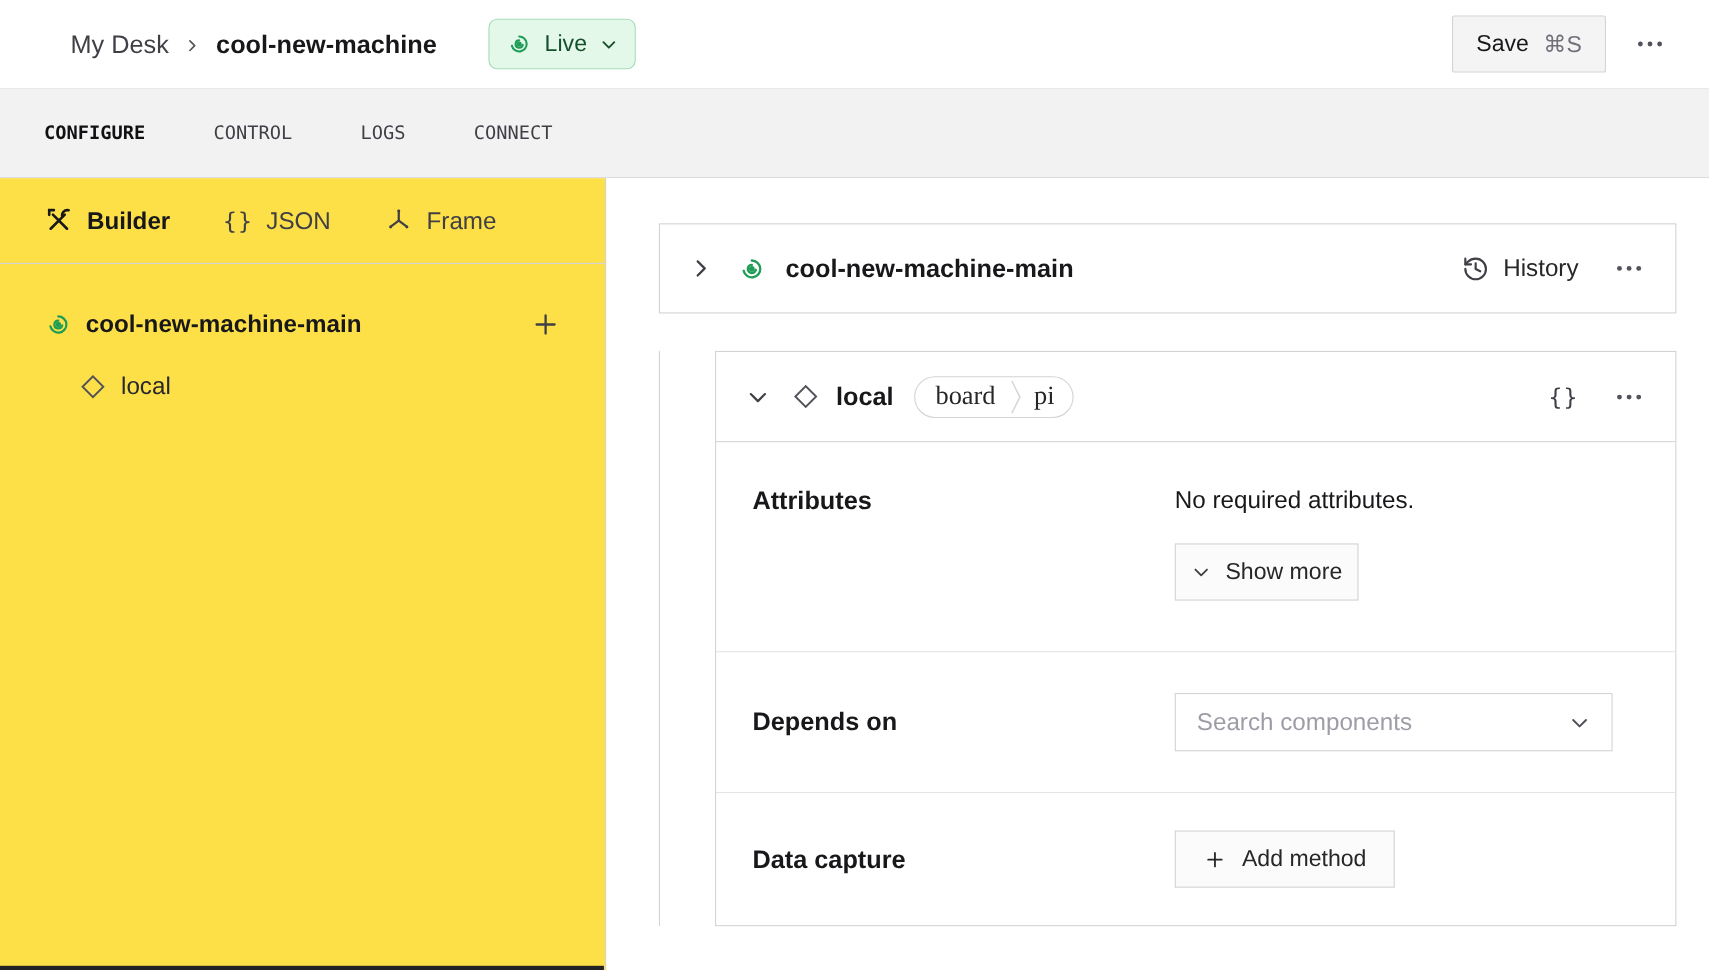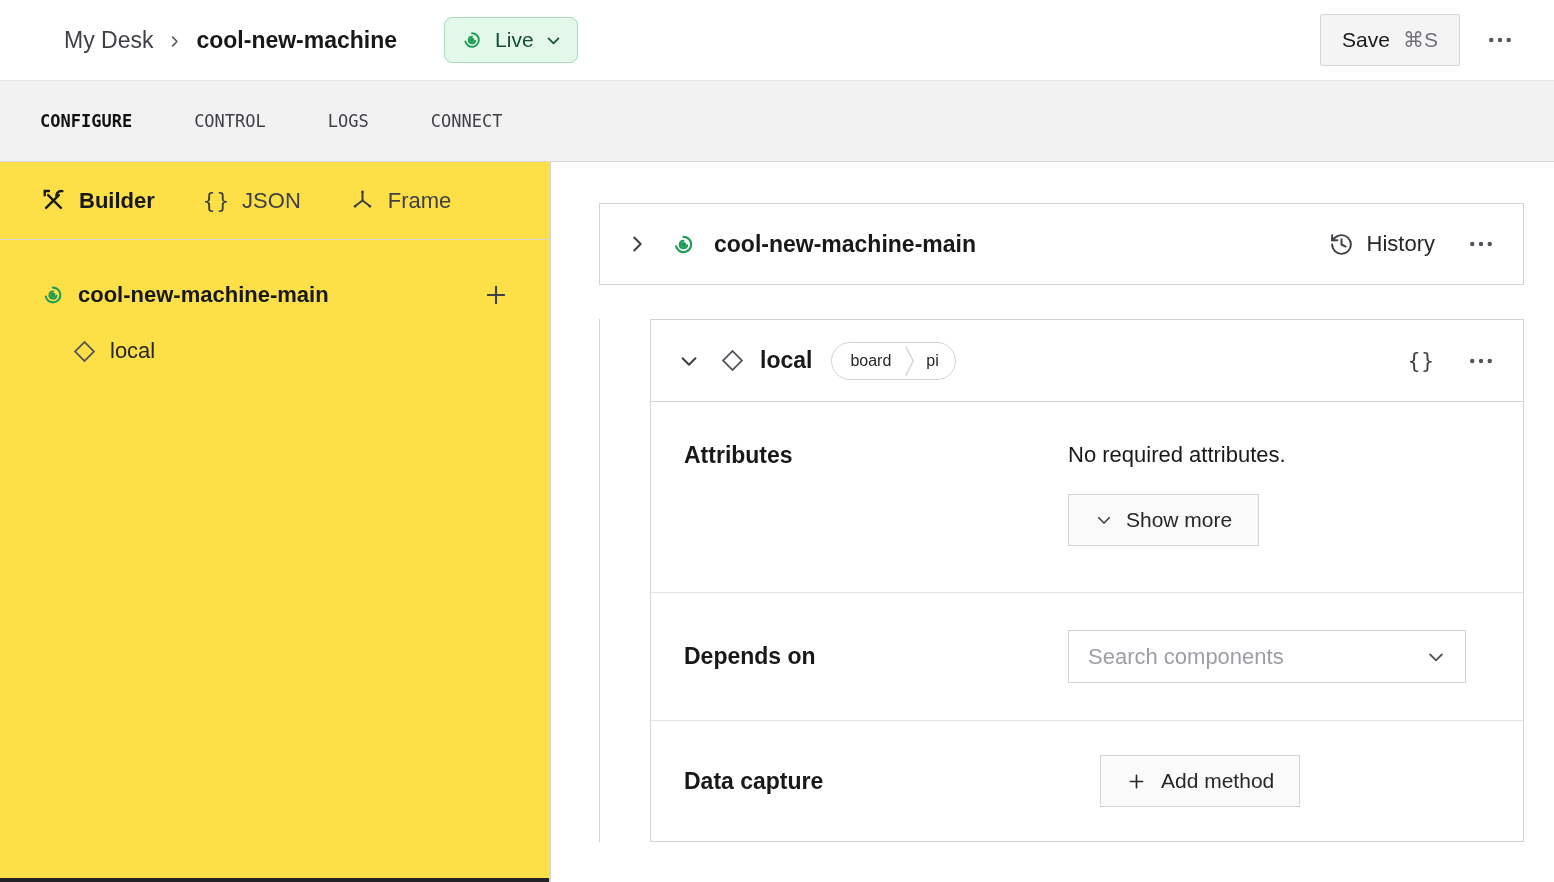--- a/index.html
+++ b/index.html
@@ -69,32 +69,32 @@
   .part-card .more-btn, .comp-header .more-btn { margin-left:28px; }
 
   .component-wrap { position:relative; }
   .tree-connector { position:absolute; left:0; top:0; bottom:0; width:1px; background:#d4d4d8; }
   .component-card { margin:34px 0 0 51px; border:1px solid #d4d4d8; background:#fff; }
   .comp-header { height:82px; display:flex; align-items:center; padding:0 24px 0 27px; border-bottom:1px solid #d4d4d8; }
   .comp-header .chev-btn { margin-right:20px; }
   .comp-header .diamond { margin-right:15px; }
   .comp-header .card-title { margin-right:19px; }
   .type-pill { display:flex; align-items:center; height:38px; padding:0 16px 0 18px;
-    border:1px solid #d4d4d8; border-radius:19px; background:#fff; font-size:16px; color:#27272a; }
+    border:1px solid #d4d4d8; border-radius:19px; background:#fff; font-size:24px; color:#27272a;font-family:Liberation Serif, serif; }
   .pill-sep { width:11px; height:34px; margin:0 11px 0 13px; color:#d4d4d8; }
   .code-btn { font-family:"DejaVu Sans Mono","Liberation Mono",monospace; font-size:21px; color:#3f3f46; letter-spacing:1px; }
 
   .comp-section { display:flex; padding-left:33px; padding-right:24px; border-bottom:1px solid #e4e4e7; }
-  .comp-section:last-child { border-bottom:none;gap:32px; }
+  .comp-section:last-child { border-bottom:none; }
   .sec-label { width:384px; flex-shrink:0; font-size:23px; font-weight:700; color:#18181b; }
   .sec-content { flex:1; min-width:0; }
 
   .section-attributes { padding-top:40px; padding-bottom:46px; }
   .attr-empty { font-size:22px; color:#18181b; }
-  .show-more-btn { margin-top:26px; display:flex; align-items:center; gap:13px; height:52px; padding:0 26px;
+  .show-more-btn { margin-top:26px; display:flex; align-items:center; gap:13px; height:52px; padding:0 14px;
     border:1px solid #d4d4d8; background:#fbfbfb; font-size:21px; color:#27272a; }
   .show-more-btn .chev { width:18px; height:18px; color:#3f3f46; }
 
   .section-depends { align-items:center; padding-top:37px; padding-bottom:37px; }
   .select-box { width:398px; height:53px; border:1px solid #d4d4d8; background:#fff; display:flex; align-items:center; padding:0 19px; }
   .select-placeholder { font-size:22px; color:#9d9da6; }
   .select-box .chev { margin-left:auto; width:20px; height:20px; color:#52525b; }
 
   .section-capture { align-items:center; padding-top:34px; padding-bottom:34px; }
   .add-method-btn { display:flex; align-items:center; gap:14px; height:52px; padding:0 25px;

